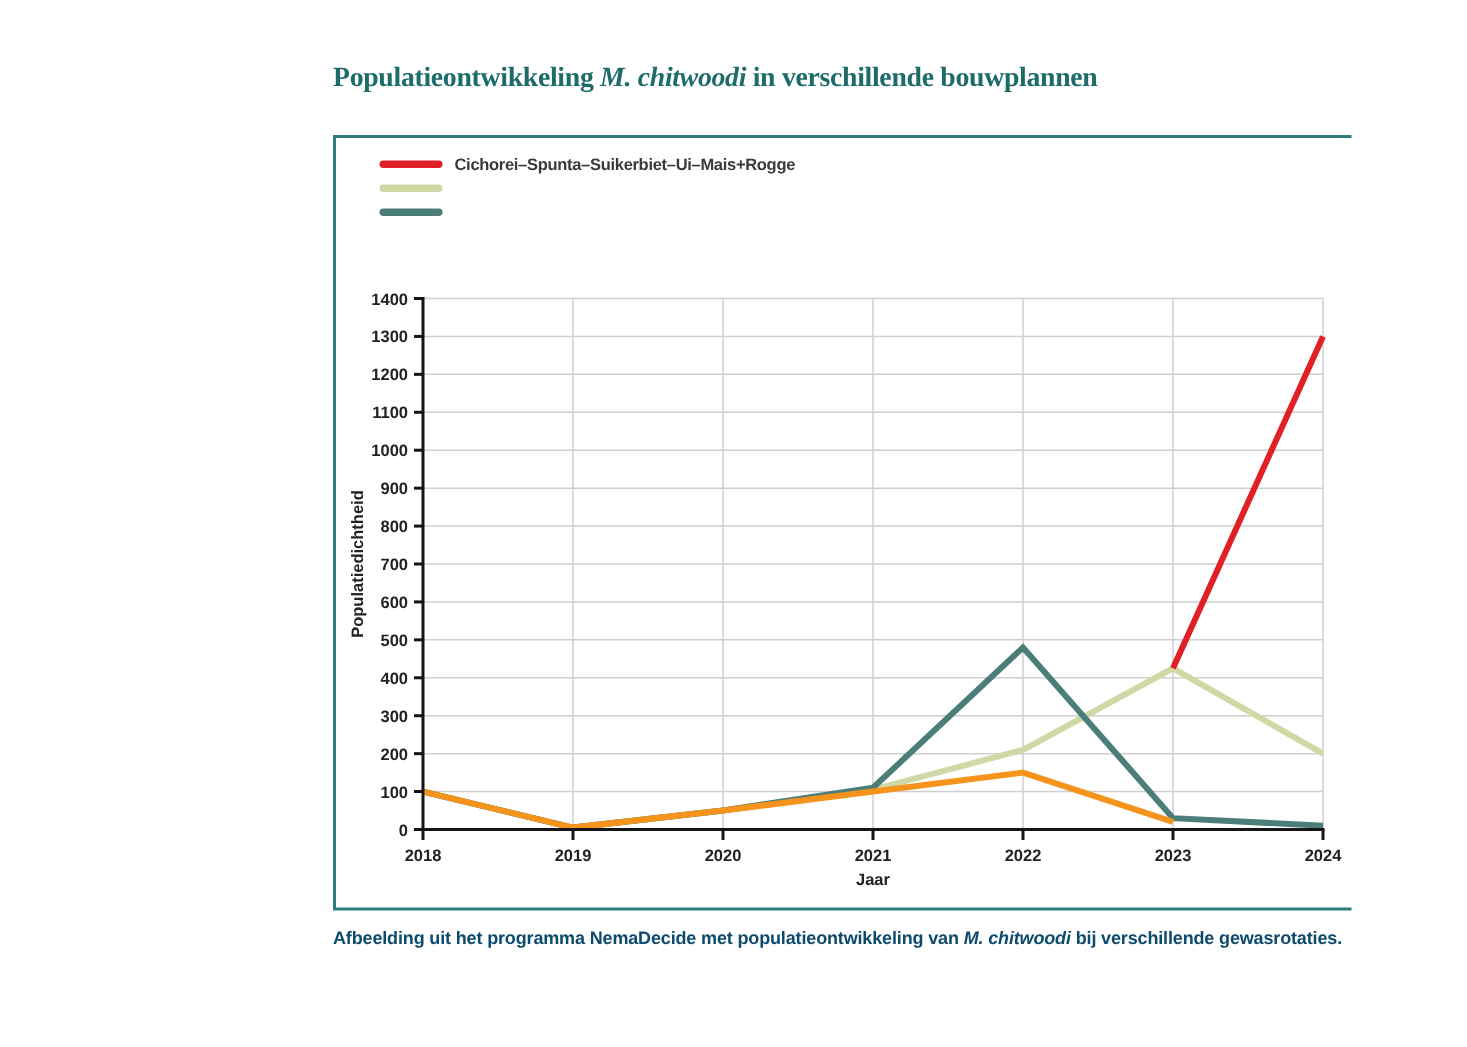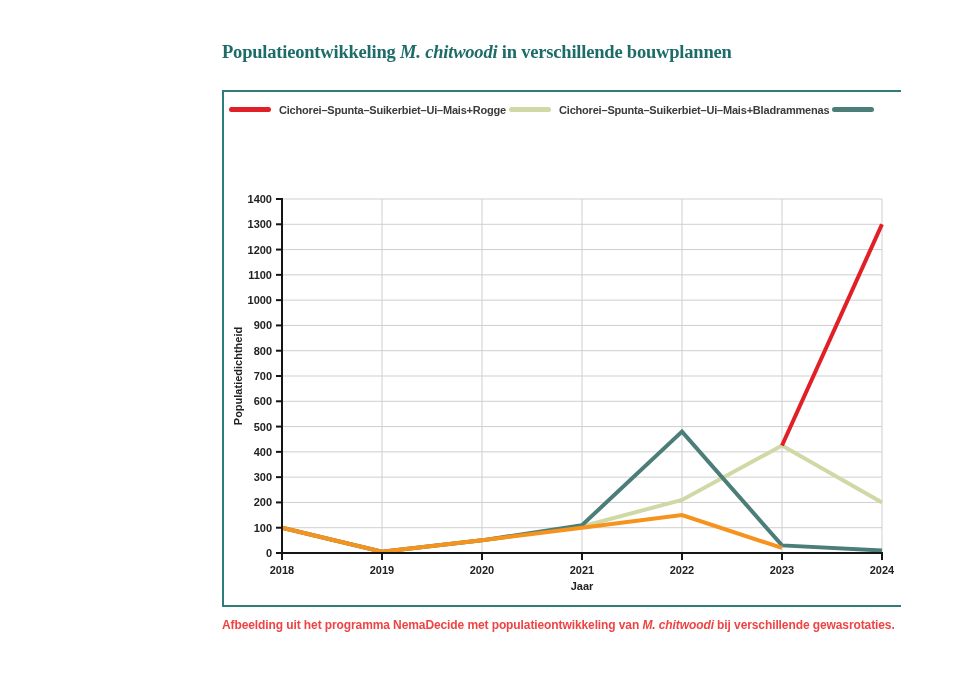--- a/index.html
+++ b/index.html
@@ -4,27 +4,27 @@
 <style>
   html,body{margin:0;padding:0;background:#ffffff;}
   .page{position:relative;width:901px;height:698px;background:#ffffff;overflow:hidden;
         font-family:"Liberation Sans",sans-serif;}
   .title{position:absolute;left:222px;top:42px;margin:0;
          font-family:"Liberation Serif","DejaVu Serif",serif;
          font-size:18.5px;font-weight:700;color:#1d6c6a;letter-spacing:-0.2px;}
   .title em{font-style:italic;}
   .chart-box{position:absolute;left:222px;top:90px;width:679px;height:513px;
              border:2px solid #2e7d7a;background:#ffffff;}
-  .legend{position:absolute;left:5px;top:11px;display:flex;flex-direction:row;gap:3px;}
+  .legend{position:absolute;left:29px;top:11px;display:flex;flex-direction:column;gap:3px;}
   .lrow{display:flex;align-items:center;gap:8px;height:13px;}
   .swatch{display:inline-block;width:42px;height:5px;border-radius:3px;flex:0 0 auto;}
   .llabel{font-size:11px;font-weight:700;color:#3a3a3a;letter-spacing:-0.2px;white-space:nowrap;}
   #plot{position:absolute;left:0;top:0;}
   .caption{position:absolute;left:222px;top:618px;margin:0;width:680px;
-           font-size:12px;font-weight:700;color:#ef4444;letter-spacing:-0.1px;}
+           font-size:12px;font-weight:700;color:#0c4a6e;letter-spacing:-0.1px;}
   .caption em{font-style:italic;}
 </style>
 </head>
 <body>
 
 <div class="page">
 
   <h1 class="title"><span>Populatieontwikkeling </span><em>M. chitwoodi</em><span> in verschillende bouwplannen</span></h1>
 
   <div class="chart-box">
@@ -102,21 +102,20 @@
         <text x="358" y="498" text-anchor="middle" style="font:700 11px 'Liberation Sans',sans-serif;fill:#222222;">Jaar</text>
         <text x="18" y="284" text-anchor="middle" style="font:700 11px 'Liberation Sans',sans-serif;fill:#222222;" transform="rotate(-90 18 284)">Populatiedichtheid</text>
       </svg>
     <div class="legend" id="legend">
         <div class="lrow">
           <span class="swatch" style="background: rgb(224, 31, 38);"></span>
           <span class="llabel">Cichorei–Spunta–Suikerbiet–Ui–Mais+Rogge</span>
         </div>
         <div class="lrow">
           <span class="swatch" style="background: rgb(207, 217, 166);"></span>
-          <span class="llabel">Cichorei–Spunta–Suikerbiet–Ui–Mais+Bladrammenas</span>
         </div>
         <div class="lrow">
           <span class="swatch" style="background: rgb(75, 126, 120);"></span>
         </div>
       </div>
   </div>
 
   <p class="caption"><span>Afbeelding uit het programma NemaDecide met populatieontwikkeling van </span><em>M. chitwoodi</em><span> bij verschillende gewasrotaties.</span></p>
 
 </div>

